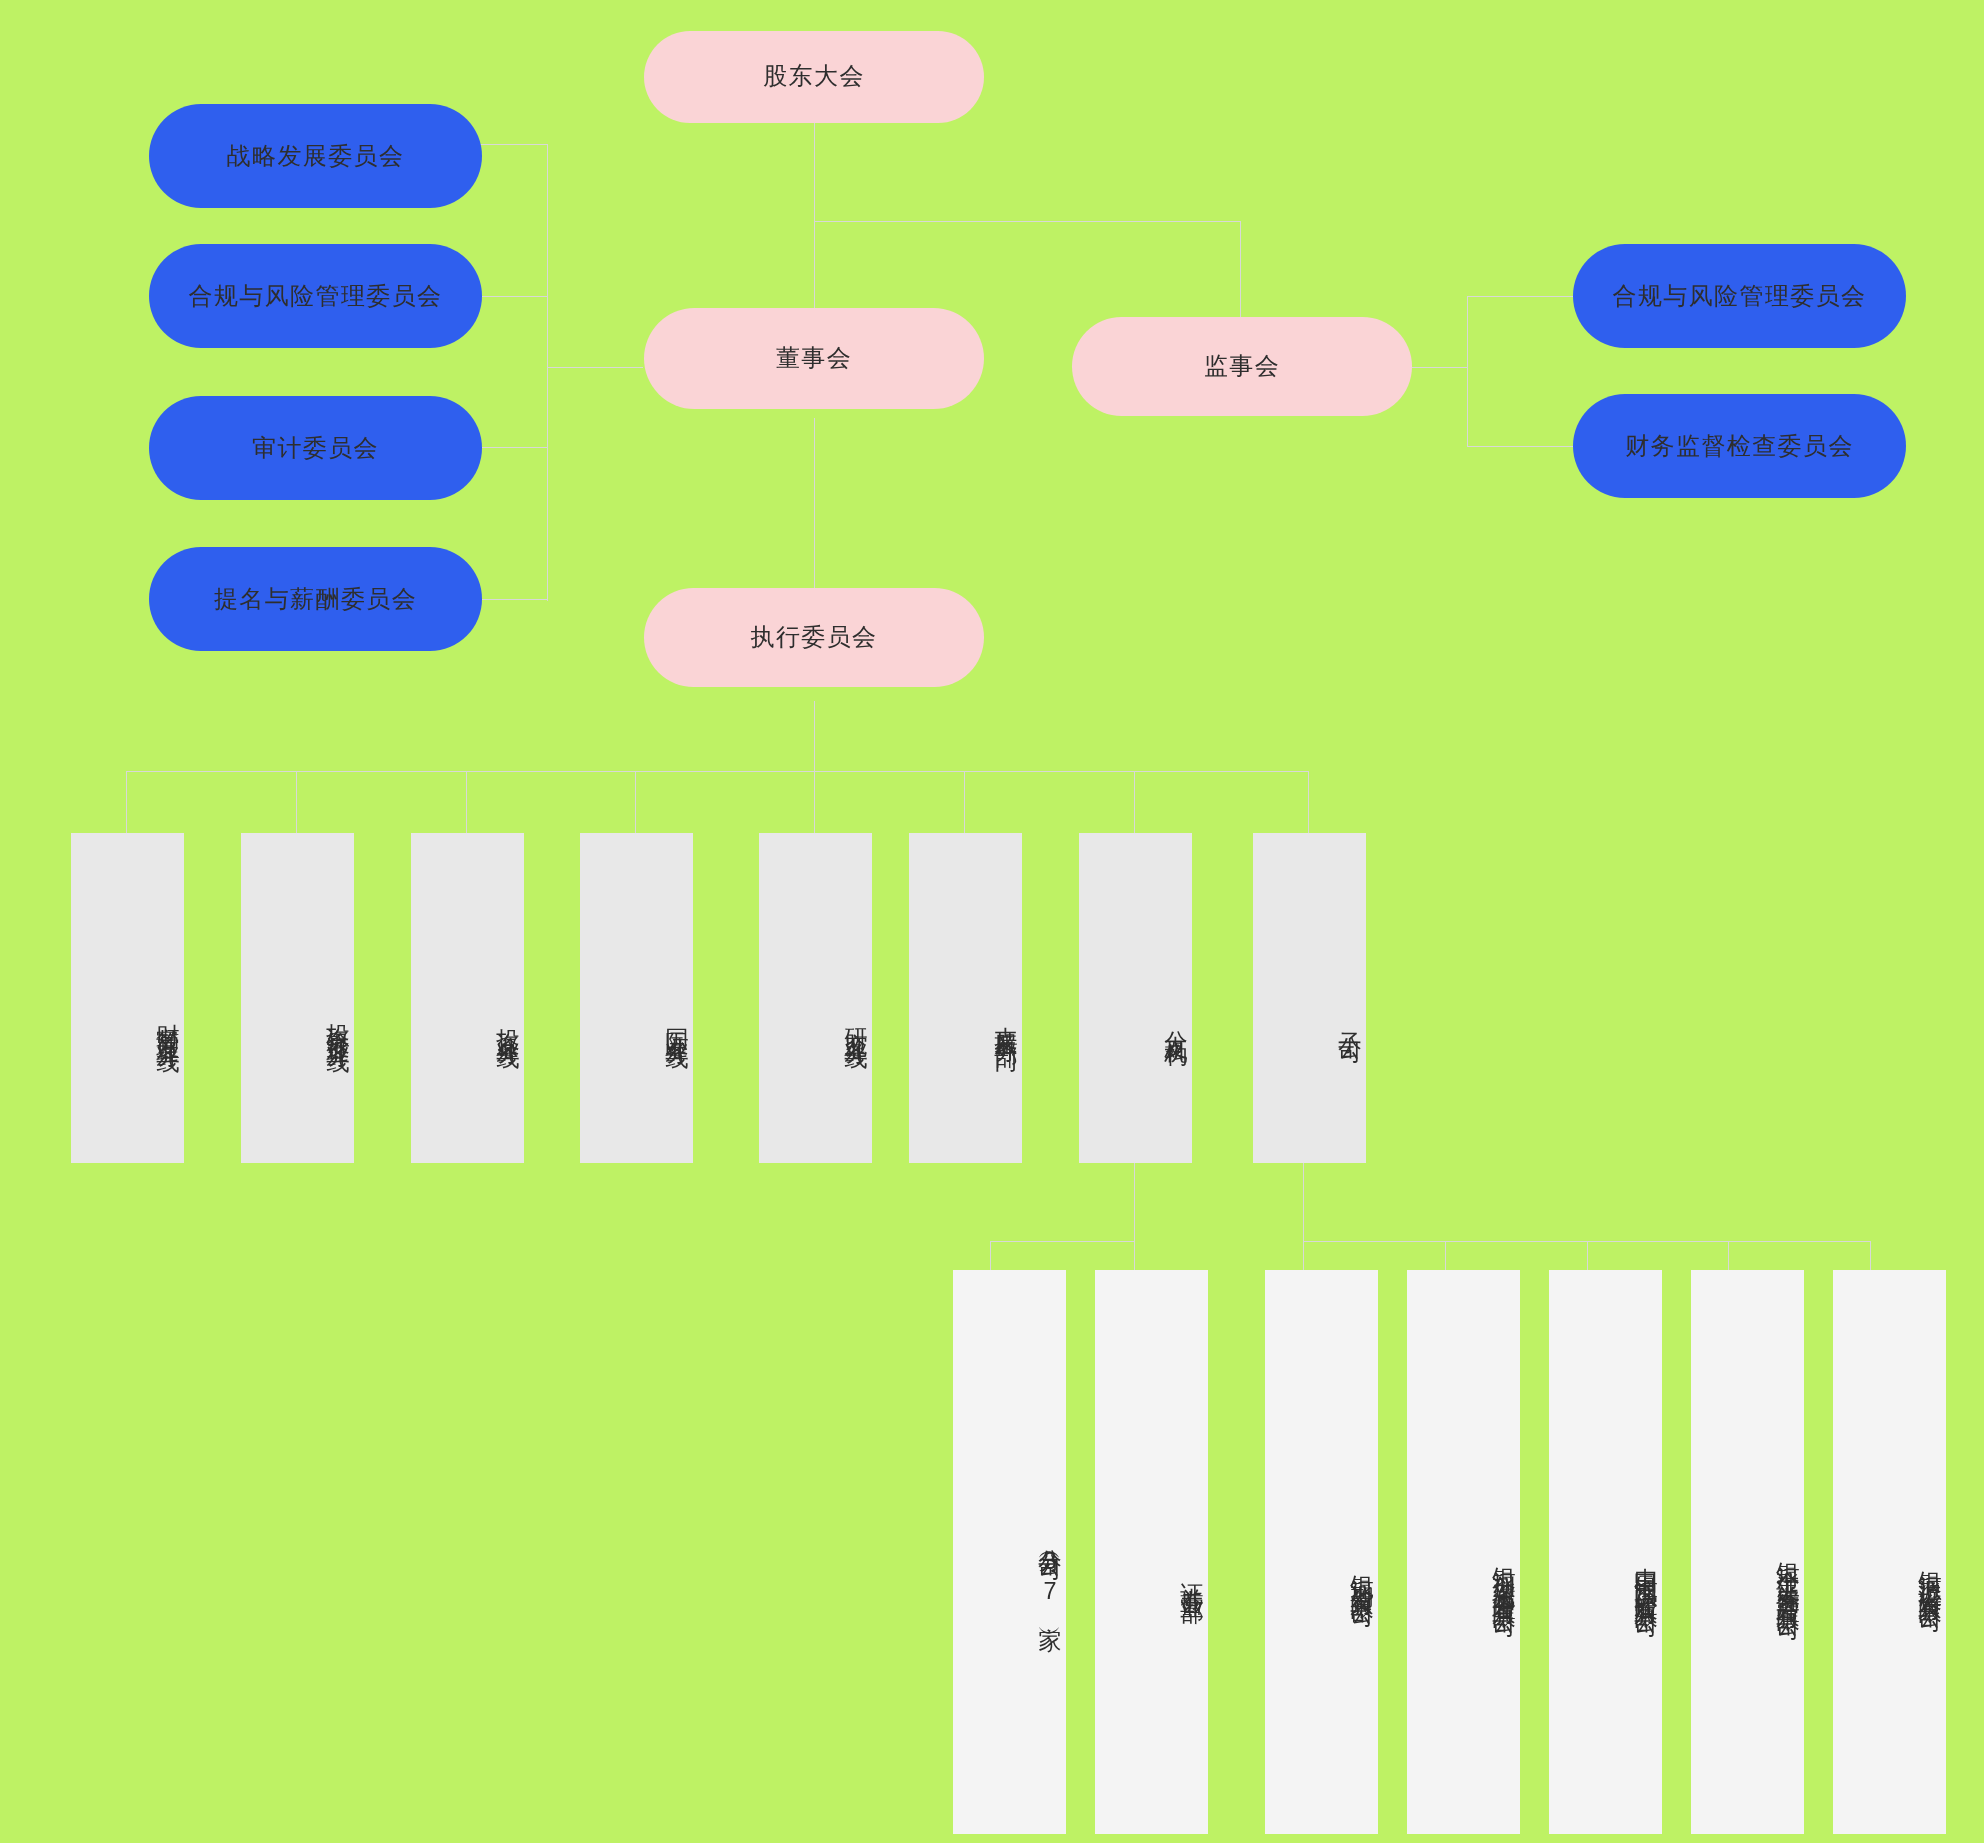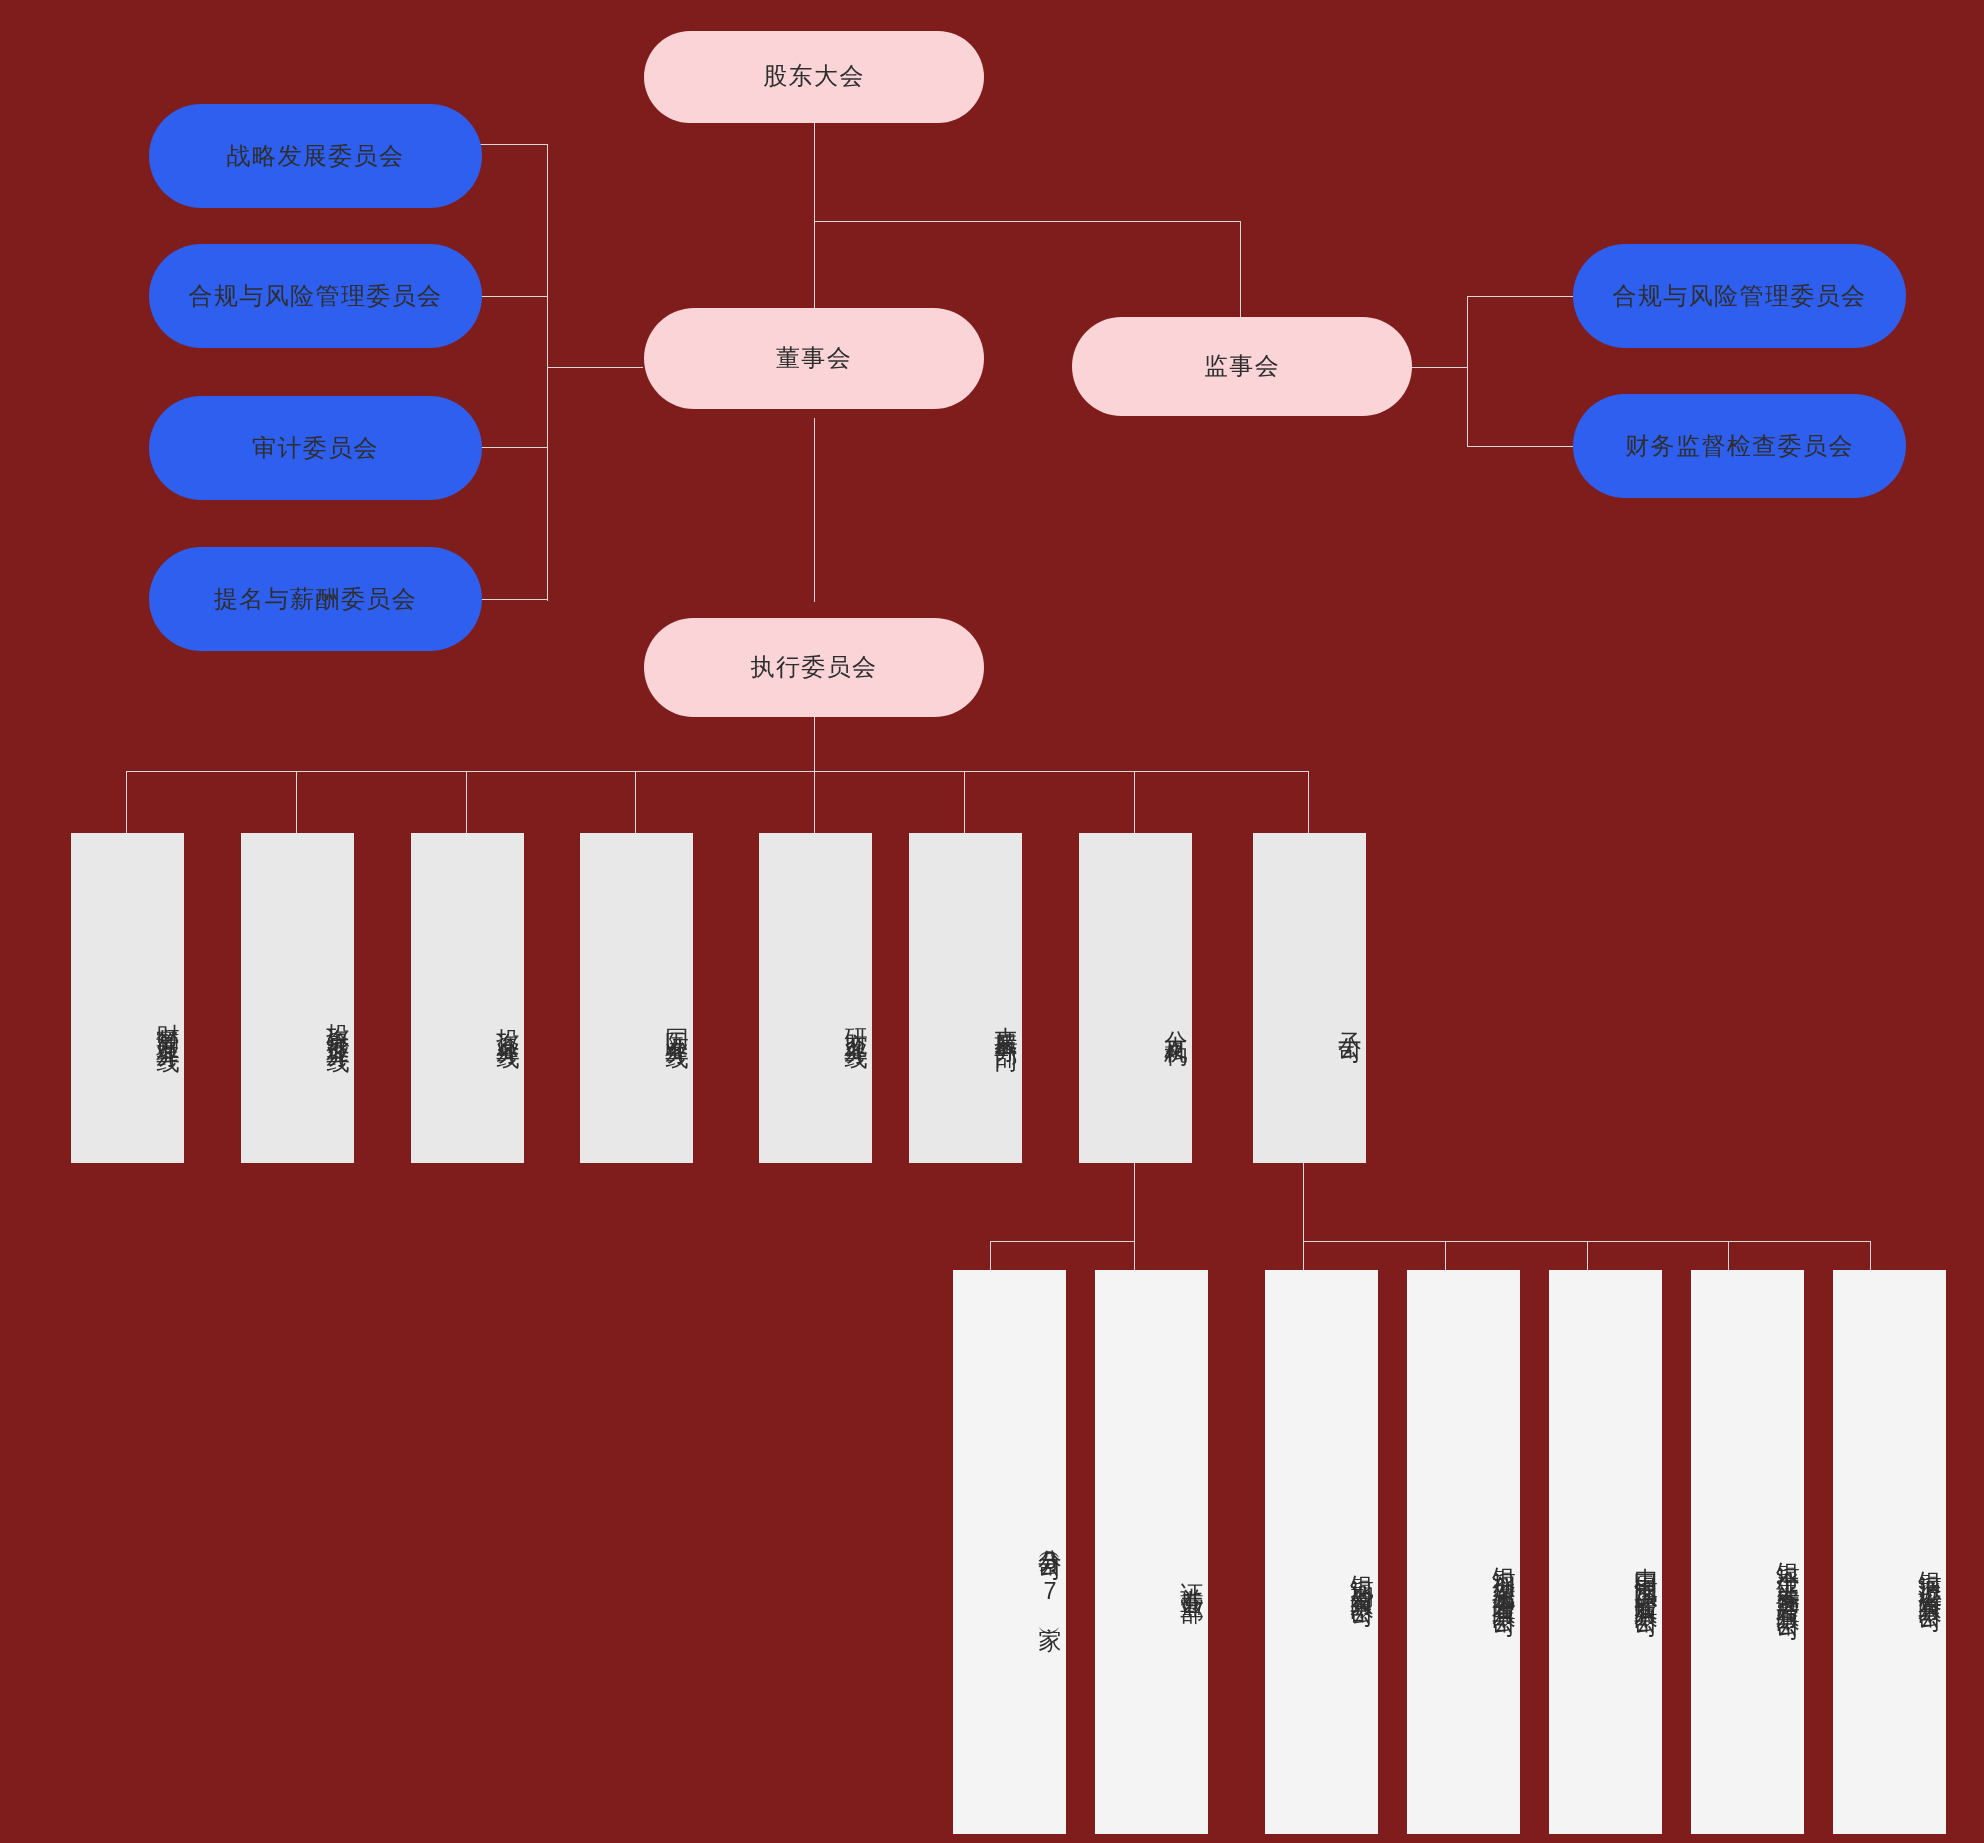--- a/index.html
+++ b/index.html
@@ -4,21 +4,21 @@
 <style>
   html, body {
     margin: 0;
     padding: 0;
     background: #000000;
   }
   #chart {
     position: relative;
     width: 1985px;
     height: 1843px;
-    background: #7f1d1d;
+    background: #bef264;
     font-family: "Liberation Sans", "DejaVu Sans", sans-serif;
     overflow: hidden;
   }
 
   
   .node {
     position: absolute;
     box-sizing: border-box;
     display: flex;
     align-items: center;
@@ -106,21 +106,21 @@
   <div class="ln v" style="left:1587px; top:1241px; height:30px;"></div>
   <div class="ln v" style="left:1728px; top:1241px; height:30px;"></div>
   <div class="ln v" style="left:1870px; top:1241px; height:30px;"></div>
 
   <div class="node pill pink" style="left:644px; top:30.5px; width:340px; height:92px;">股东大会</div>
 
   <div class="node pill pink" style="left:644px; top:308px; width:340px; height:101px;">董事会</div>
 
   <div class="node pill pink" style="left:1072px; top:317px; width:340px; height:99px;">监事会</div>
 
-  <div class="node pill pink" style="left:644px; top:618px; width:340px; height:99px;">执行委员会</div>
+  <div class="node pill pink" style="left:644px; top:588px; width:340px; height:99px;">执行委员会</div>
 
   <div class="node pill blue" style="left:149px; top:104px; width:333px; height:104px;">战略发展委员会</div>
   <div class="node pill blue" style="left:149px; top:244px; width:333px; height:104px;">合规与风险管理委员会</div>
   <div class="node pill blue" style="left:149px; top:396px; width:333px; height:104px;">审计委员会</div>
   <div class="node pill blue" style="left:149px; top:547px; width:333px; height:104px;">提名与薪酬委员会</div>
 
   <div class="node pill blue" style="left:1573px; top:244px; width:333px; height:104px;">合规与风险管理委员会</div>
   <div class="node pill blue" style="left:1573px; top:394px; width:333px; height:104px;">财务监督检查委员会</div>
 
   <div class="node vbox lvl1" style="left:71px; top:833px; width:113px; height:330px;">财富管理业务线</div>

